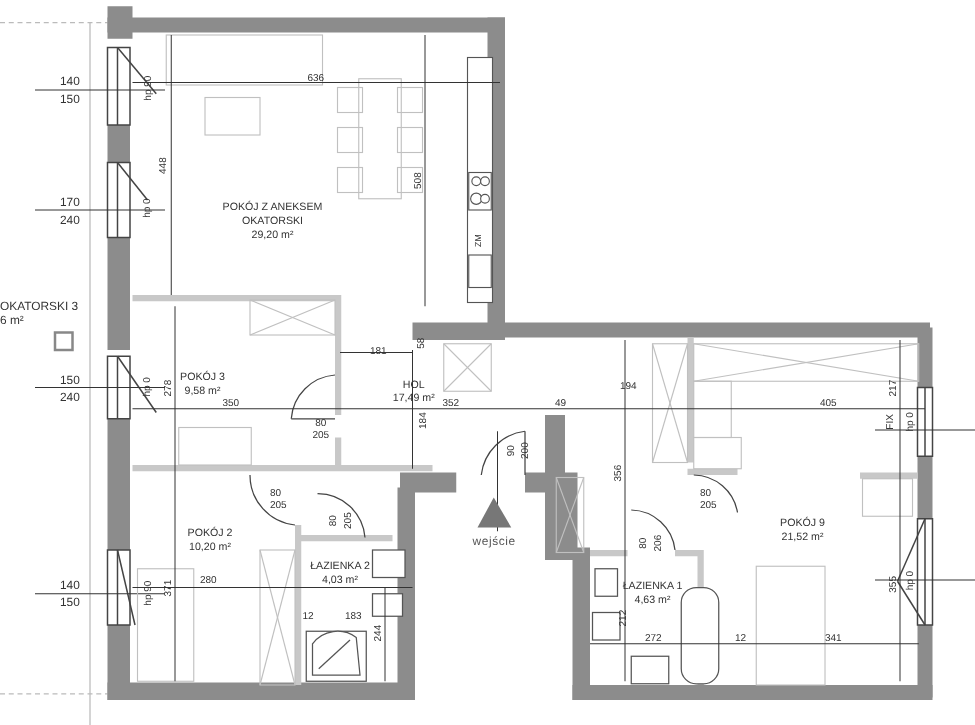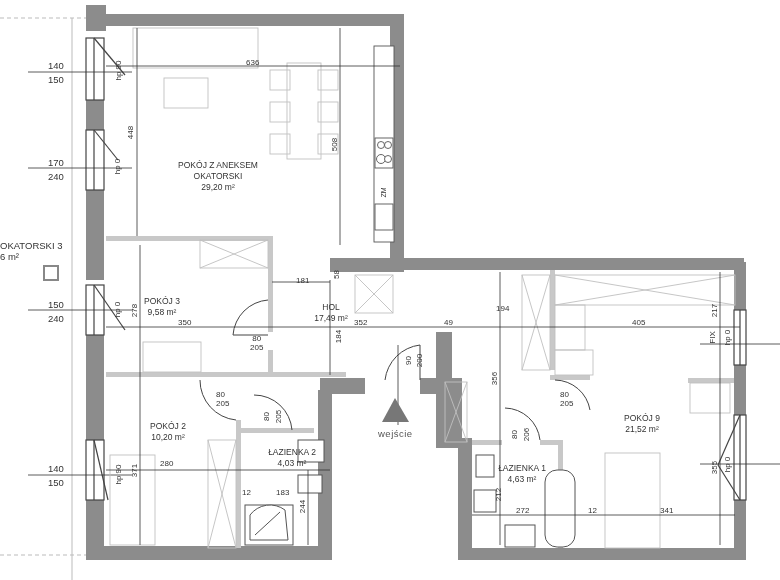--- a/index.html
+++ b/index.html
@@ -200,21 +200,21 @@
   <div>9,58 m²</div>
 </div>
 <div class="lbl room" style="left:272px;top:302px;width:46px;margin-left:36px;">
   <div>HOL</div>
   <div>17,49 m²</div>
 </div>
 <div class="lbl room" style="left:145px;top:421px;width:46px;">
   <div>POKÓJ 2</div>
   <div>10,20 m²</div>
 </div>
-<div class="lbl room" style="left:244px;top:447px;width:56px;margin-left:20px;">
+<div class="lbl room" style="left:244px;top:447px;width:56px;">
   <div>ŁAZIENKA 2</div>
   <div>4,03 m²</div>
 </div>
 <div class="lbl room" style="left:496px;top:463px;width:52px;">
   <div>ŁAZIENKA 1</div>
   <div>4,63 m²</div>
 </div>
 <div class="lbl room" style="left:618px;top:413px;width:48px;">
   <div>POKÓJ 9</div>
   <div>21,52 m²</div>
@@ -244,21 +244,21 @@
 <div class="vdim" style="left:124px;top:128px;">448</div>
 <div class="vdim" style="left:328px;top:140px;">508</div>
 <div class="dim" style="left:178px;top:318px;">350</div>
 <div class="vdim" style="left:128px;top:306px;">278</div>
 <div class="dim" style="left:296px;top:276px;">181</div>
 <div class="vdim" style="left:332px;top:270px;">58</div>
 <div class="dim" style="left:354px;top:318px;">352</div>
 <div class="vdim" style="left:332px;top:332px;">184</div>
 <div class="dim" style="left:444px;top:318px;">49</div>
 <div class="dim" style="left:496px;top:304px;">194</div>
-<div class="dim" style="left:632px;top:318px;">405</div>
+<div class="dim" style="left:656px;top:318px;">405</div>
 <div class="vdim" style="left:708px;top:306px;">217</div>
 <div class="vdim" style="left:708px;top:463px;">355</div>
 <div class="vdim" style="left:488px;top:374px;">356</div>
 <div class="vdim" style="left:128px;top:466px;">371</div>
 <div class="dim" style="left:160px;top:459px;">280</div>
 <div class="dim" style="left:242px;top:488px;">12</div>
 <div class="dim" style="left:276px;top:488px;">183</div>
 <div class="vdim" style="left:296px;top:502px;">244</div>
 <div class="dim" style="left:516px;top:506px;">272</div>
 <div class="vdim" style="left:492px;top:490px;">212</div>

